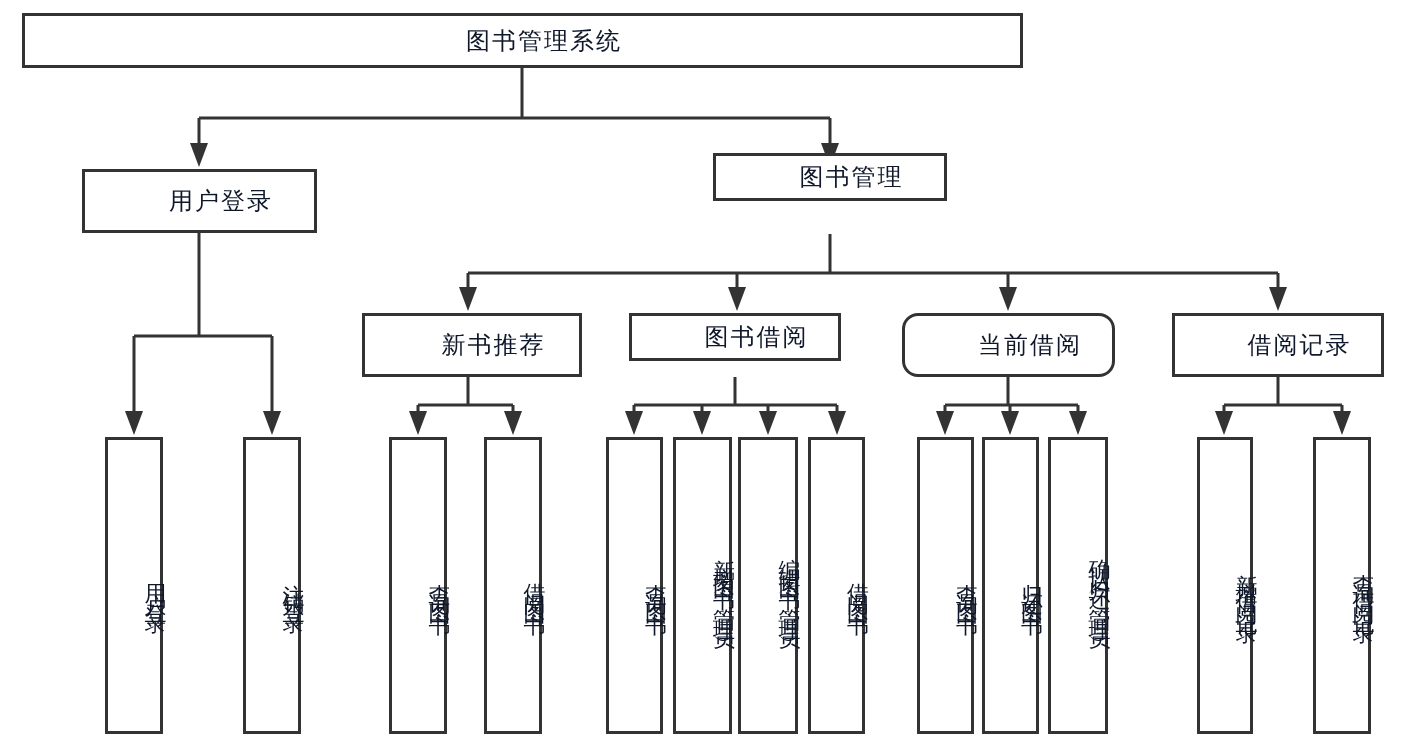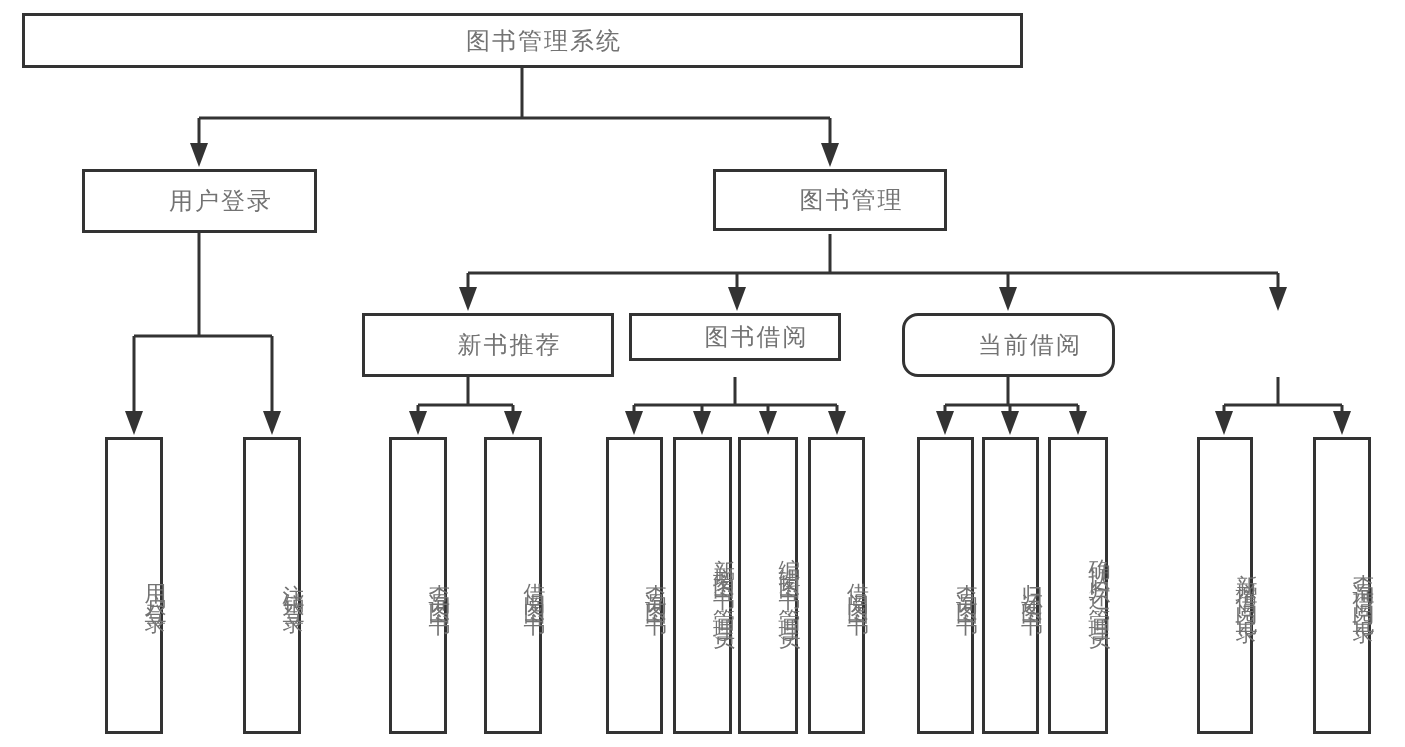--- a/index.html
+++ b/index.html
@@ -20,21 +20,21 @@
     left: 0;
     top: 0;
     width: 1405px;
     height: 747px;
   }
   .box {
     position: absolute;
     box-sizing: border-box;
     border: 3px solid #333333;
     background: #ffffff;
-    color: #737373;
+    color: #0f172a;
     display: flex;
     align-items: center;
     justify-content: center;
     text-align: center;
     padding-left: 43px;
   }
   .h-label {
     font-size: 24px;
     letter-spacing: 2px;
     white-space: nowrap;
@@ -101,32 +101,35 @@
     </g>
   </svg>
 
   <div class="box" style="left:22px; top:13px; width:1001px; height:55px;">
     <span class="h-label">图书管理系统</span>
   </div>
 
   <div class="box" style="left:82px; top:169px; width:235px; height:64px;">
     <span class="h-label">用户登录</span>
   </div>
-  <div class="box" style="left:713px; top:169px; width:234px; height:62px;">
+  <div class="box" style="left:713px; top:153px; width:234px; height:48px;">
     <span class="h-label">图书管理</span>
   </div>
 
-  <div class="box" style="left:362px; top:313px; width:252px; height:64px;">
+  <div class="box" style="left:362px; top:313px; width:220px; height:64px;">
     <span class="h-label">新书推荐</span>
   </div>
   <div class="box" style="left:629px; top:313px; width:212px; height:48px;">
     <span class="h-label">图书借阅</span>
   </div>
   <div class="box" style="left:902px; top:313px; width:213px; height:64px;border-radius:16px;">
     <span class="h-label">当前借阅</span>
+  </div>
+  <div class="box" style="left:1172px; top:313px; width:212px; height:64px;">
+    <span class="h-label">借阅记录</span>
   </div>
 
   <div class="box" style="left:105px; top:437px; width:58px; height:297px;">
     <span class="v-label">用户登录</span>
   </div>
   <div class="box" style="left:243px; top:437px; width:58px; height:297px;">
     <span class="v-label">注销登录</span>
   </div>
 
   <div class="box" style="left:389px; top:437px; width:58px; height:297px;">

